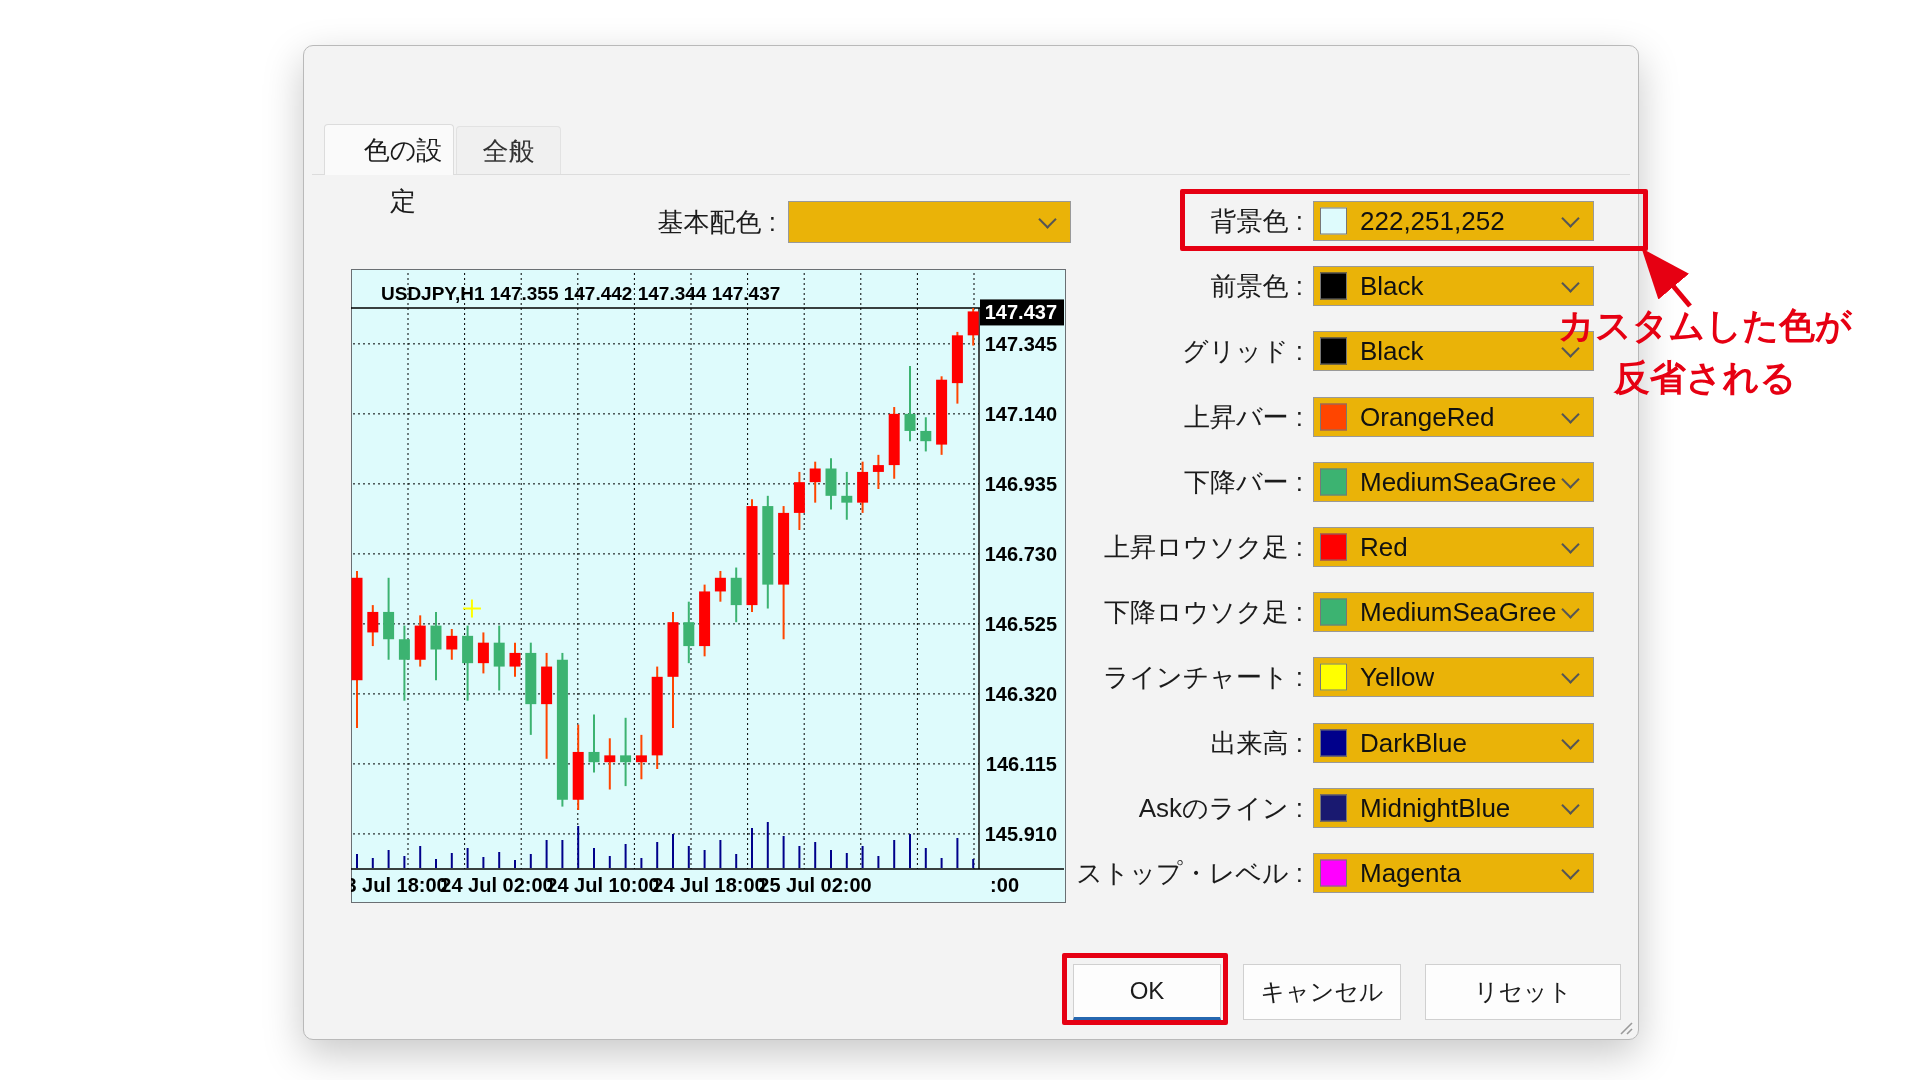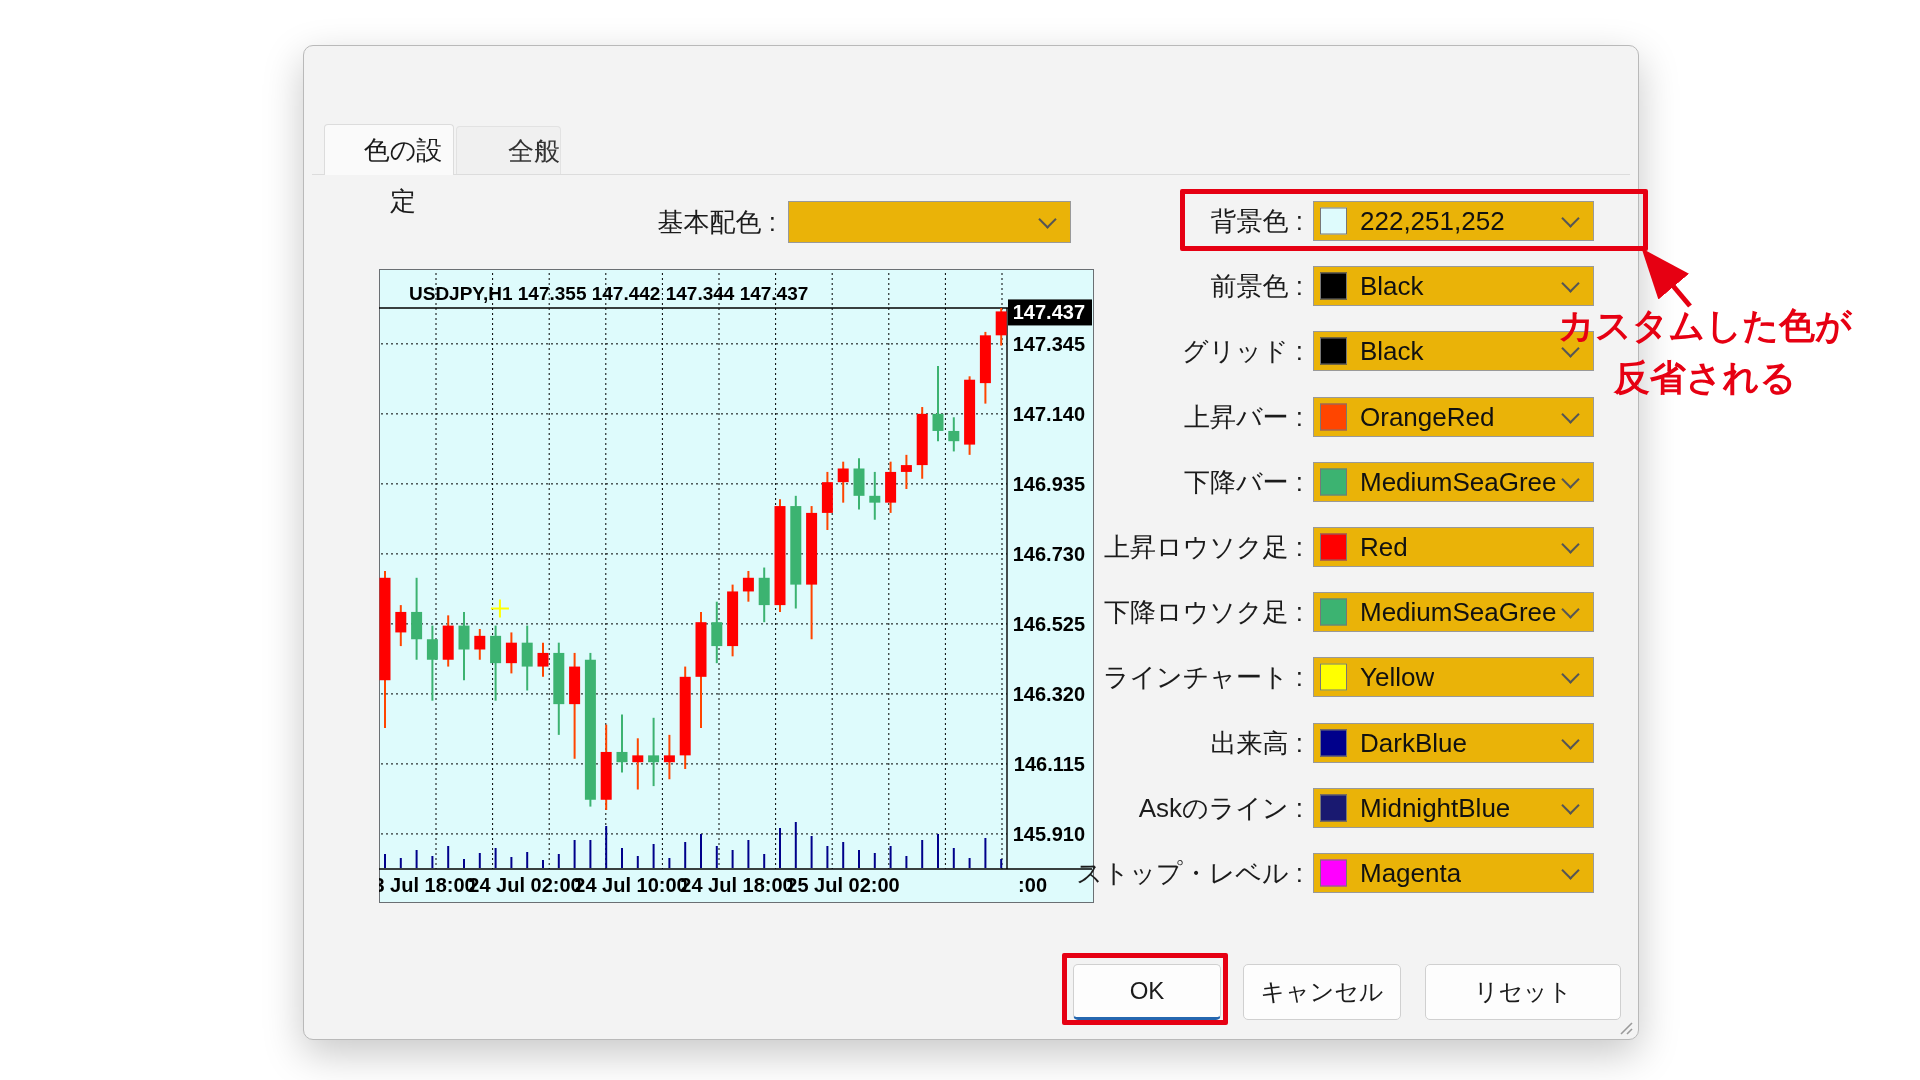--- a/index.html
+++ b/index.html
@@ -10,35 +10,35 @@
     border-radius:10px 10px 0 0;}
   .title-text{position:absolute;left:22px;top:0;height:58px;line-height:58px;font-size:24px;}
   .tb-btn{position:absolute;top:0;height:58px;width:44px;line-height:58px;text-align:center;
     font-size:25px;background:transparent;border:none;cursor:pointer;color:#111;}
   .help-btn{left:1159px;}
   .close-btn{left:1258px;font-size:27px;}
   .tab{position:absolute;box-sizing:border-box;text-align:center;font-size:26px;cursor:pointer;}
   .tab.active{left:20px;top:78px;width:130px;height:51px;line-height:51px;background:#fafafa;
     border:1px solid #dcdcdc;border-bottom:none;border-radius:4px 4px 0 0;z-index:2;padding-left:28px;}
   .tab.inactive{left:152px;top:80px;width:105px;height:49px;line-height:49px;background:#f0f0f0;
-    border:1px solid #e2e2e2;border-bottom:none;border-radius:4px 4px 0 0;color:#333;text-align:right;}
+    border:1px solid #e2e2e2;border-bottom:none;border-radius:4px 4px 0 0;color:#333;}
   .page-line{position:absolute;left:8px;top:128px;width:1318px;height:1px;background:#dcdcdc;}
   .field-label{position:absolute;font-size:26px;line-height:40px;text-align:right;color:#1b1b1b;
     white-space:nowrap;}
   .dropdown{position:absolute;box-sizing:border-box;background:#eab308;border:1px solid #999;
     border-radius:0;cursor:pointer;}
   .chev{position:absolute;right:16px;top:50%;width:11px;height:11px;margin-top:-9px;
     border-right:2px solid #555;border-bottom:2px solid #555;transform:rotate(45deg);}
   .swatch{position:absolute;left:6px;top:50%;transform:translateY(-50%);width:27px;height:27px;
     border:1px solid #777;box-sizing:border-box;}
   .dd-value{position:absolute;left:46px;top:0;height:100%;display:flex;align-items:center;
     font-size:26px;max-width:196px;overflow:hidden;white-space:nowrap;color:#111;}
-  .chart-box{position:absolute;left:47px;top:223px;width:820px;height:634px;margin-left:28px;}
+  .chart-box{position:absolute;left:47px;top:223px;width:820px;height:634px;}
   .btn{position:absolute;top:918px;height:56px;background:#fdfdfd;border:1px solid #d0d0d0;
-    border-radius:5px;font-size:24px;font-family:inherit;cursor:pointer;color:#1b1b1b;}
+    border-radius:0;font-size:24px;font-family:inherit;cursor:pointer;color:#1b1b1b;}
   .btn.default{border-bottom:3px solid #2567b0;}
   .redbox{position:absolute;border:5px solid #e60013;border-radius:2px;z-index:5;pointer-events:none;}
   .annotation{position:absolute;left:1510px;top:300px;width:390px;text-align:center;z-index:6;
     font-size:36px;font-weight:bold;line-height:52px;}
   .arrow-svg{position:absolute;left:1632px;top:246px;z-index:6;}
   .grip{position:absolute;right:5px;bottom:4px;}
 </style>
 </head>
 <body>
 

